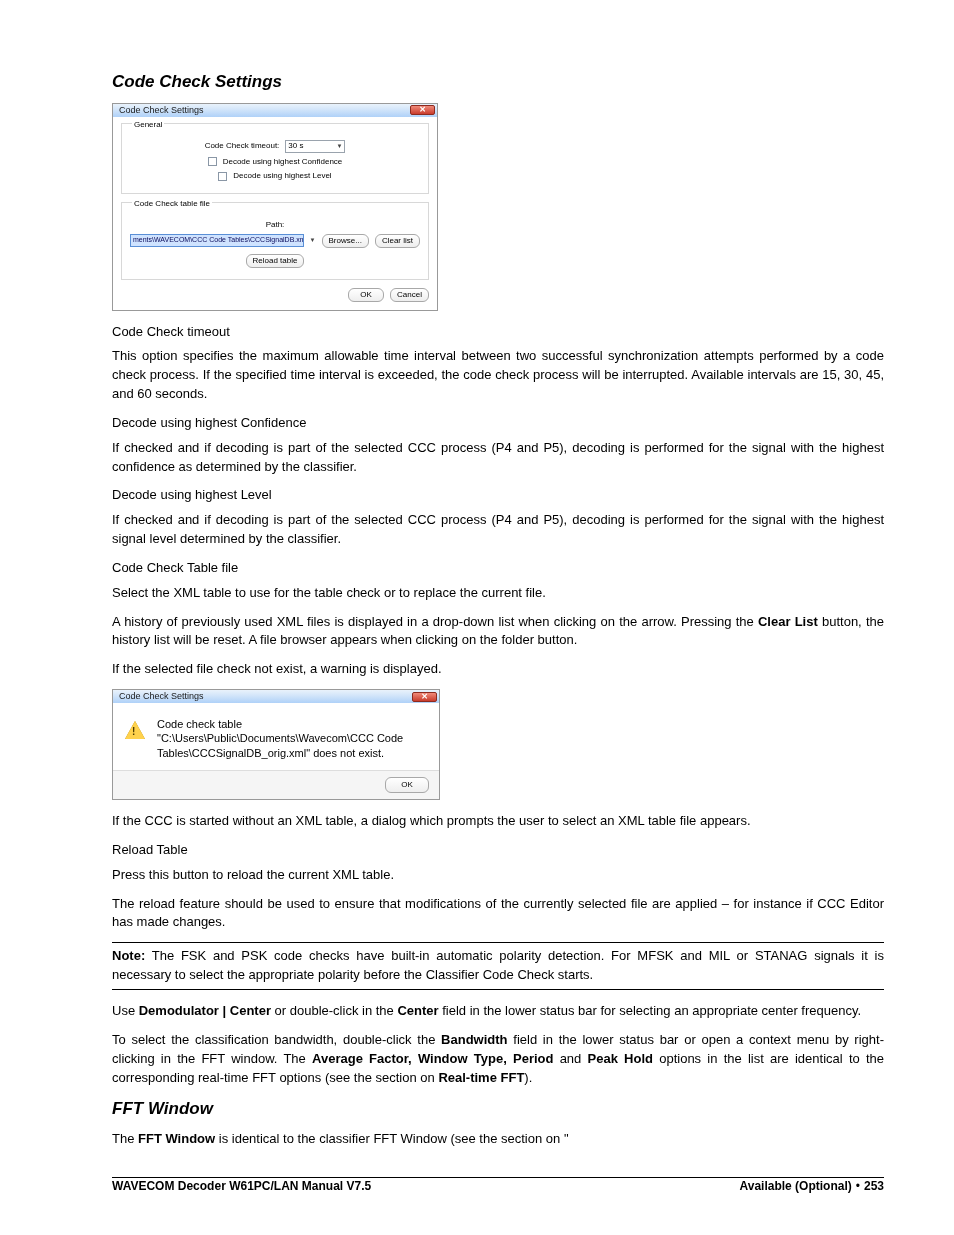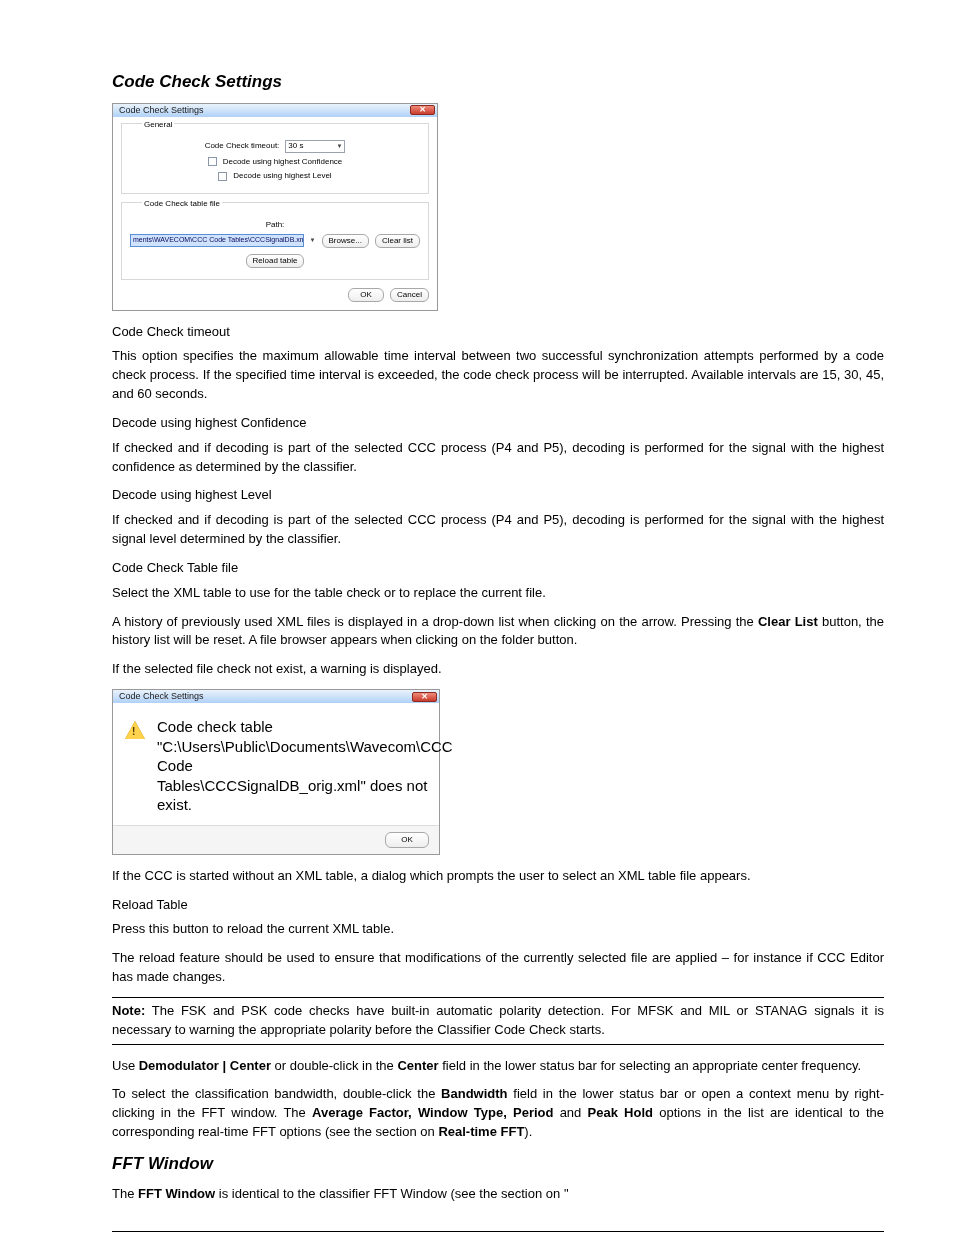--- a/index.html
+++ b/index.html
@@ -39,21 +39,21 @@
   .dlg .closebtn {
     width: 25px; height: 10px;
     background: linear-gradient(#f08a7a, #c93c2d);
     border: 1px solid #8c2a1f;
     border-radius: 2px;
     display: flex; align-items: center; justify-content: center;
     color: #fff; font-size: 8px; line-height: 1; font-weight: bold;
   }
   .dlg .body { padding: 6px 8px 8px 8px; }
   .grp { border: 1px solid #d8d8d8; padding: 0 8px 8px 8px; margin-bottom: 8px; }
-  .grp-title { font-size: 8px; position: relative; top: -6px; left: 12px; background: #fff; display: inline-block; padding: 0 2px; }
+  .grp-title { font-size: 8px; position: relative; top: -6px; left: 2px; background: #fff; display: inline-block; padding: 0 2px; }
   .row { display: flex; align-items: center; gap: 6px; margin: 3px 0; justify-content: center; }
   .lbl { font-size: 8px; }
   .combo {
     border: 1px solid #9aa3ad; background: #fff;
     height: 13px; min-width: 30px; padding: 0 2px;
     display: inline-flex; align-items: center; justify-content: space-between;
     font-size: 8px; gap: 4px;
   }
   .combo .arrow { font-size: 6px; color: #444; }
   .chk {
@@ -80,21 +80,21 @@
     border-left: 10px solid transparent;
     border-right: 10px solid transparent;
     border-bottom: 18px solid #ffd24d;
     position: relative; margin-top: 4px;
     filter: drop-shadow(0 0 0.5px #a67c00);
   }
   .warnicon::after {
     content: "!"; position: absolute; left: -3px; top: 4px;
     font-size: 10px; font-weight: bold; color: #4a3a00;
   }
-  .warntext { font-size: 15px; line-height: 1.3; }
+  .warntext { font-size: 11px; line-height: 1.3; }
   .dlg2 .footer { border-top: 1px solid #ddd; padding: 6px 10px; text-align: right; background: #f5f5f5; }
   
   .para { text-align: justify; margin-bottom: 10px; }
   .h4 { font-weight: normal; margin: 8px 0 6px 0; }
   .notebox { border-top: 1px solid #000; border-bottom: 1px solid #000; padding: 4px 0; margin: 10px 0 12px 0; text-align: justify; }
   .footerline { border-top: 1px solid #000; margin-top: 28px; display: flex; justify-content: space-between; font-size: 12px; }
   .footerline b { font-weight: bold; }
   .dot { margin: 0 4px; }
 </style>
 </head>
@@ -181,21 +181,21 @@
   </div>
 </div>
 
 <p class="para">If the CCC is started without an XML table, a dialog which prompts the user to select an XML table file appears.</p>
 
 <div class="h4">Reload Table</div>
 <p class="para">Press this button to reload the current XML table.</p>
 <p class="para">The reload feature should be used to ensure that modifications of the currently selected file are applied – for instance if CCC Editor has made changes.</p>
 
 <div class="notebox">
-  <b>Note:</b><span> The FSK and PSK code checks have built-in automatic polarity detection. For MFSK and MIL or STANAG signals it is necessary to warning the appropriate polarity before the Classifier Code Check starts.</span>
+  <b>Note:</b><span> The FSK and PSK code checks have built-in automatic polarity detection. For MFSK and MIL or STANAG signals it is necessary to select the appropriate polarity before the Classifier Code Check starts.</span>
 </div>
 
 <p class="para">
   <span>Use </span><b>Demodulator | Center</b><span> or double-click in the </span><b>Center</b><span> field in the lower status bar for selecting an appropriate center frequency.</span>
 </p>
 
 <p class="para">
   <span>To select the classification bandwidth, double-click the </span><b>Bandwidth</b><span> field in the lower status bar or open a context menu by right-clicking in the FFT window. The </span><b>Average Factor, Window Type, Period</b><span> and </span><b>Peak Hold</b><span> options in the list are identical to the corresponding real-time FFT options (see the section on </span><b>Real-time FFT</b><span>).</span>
 </p>
 

